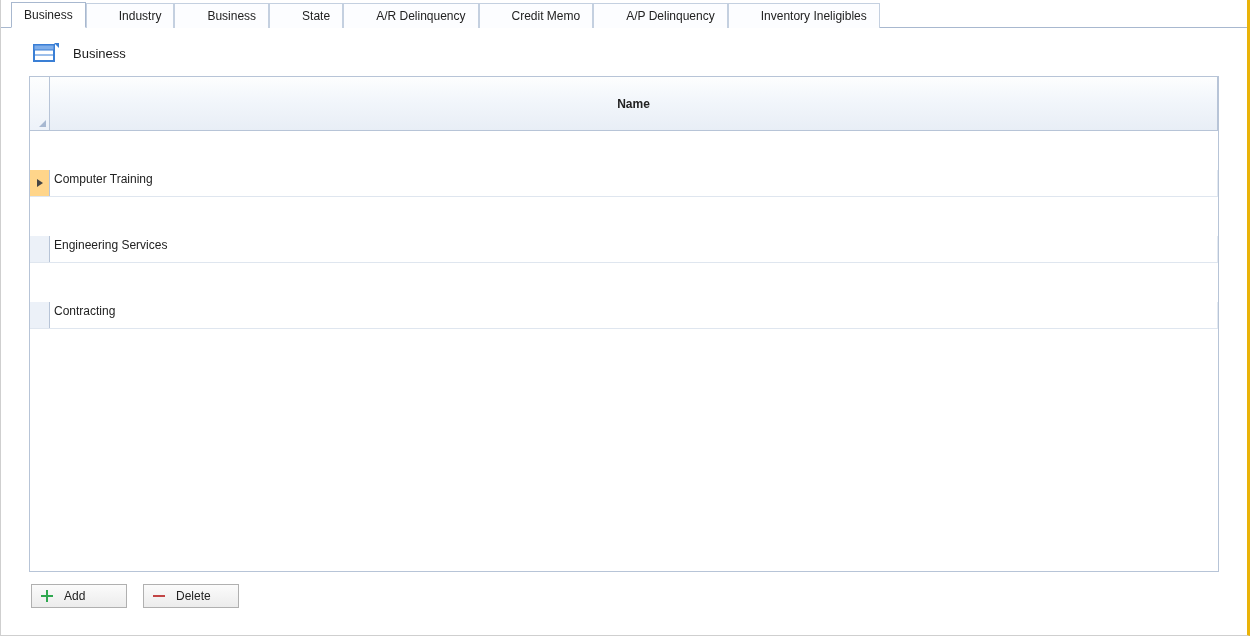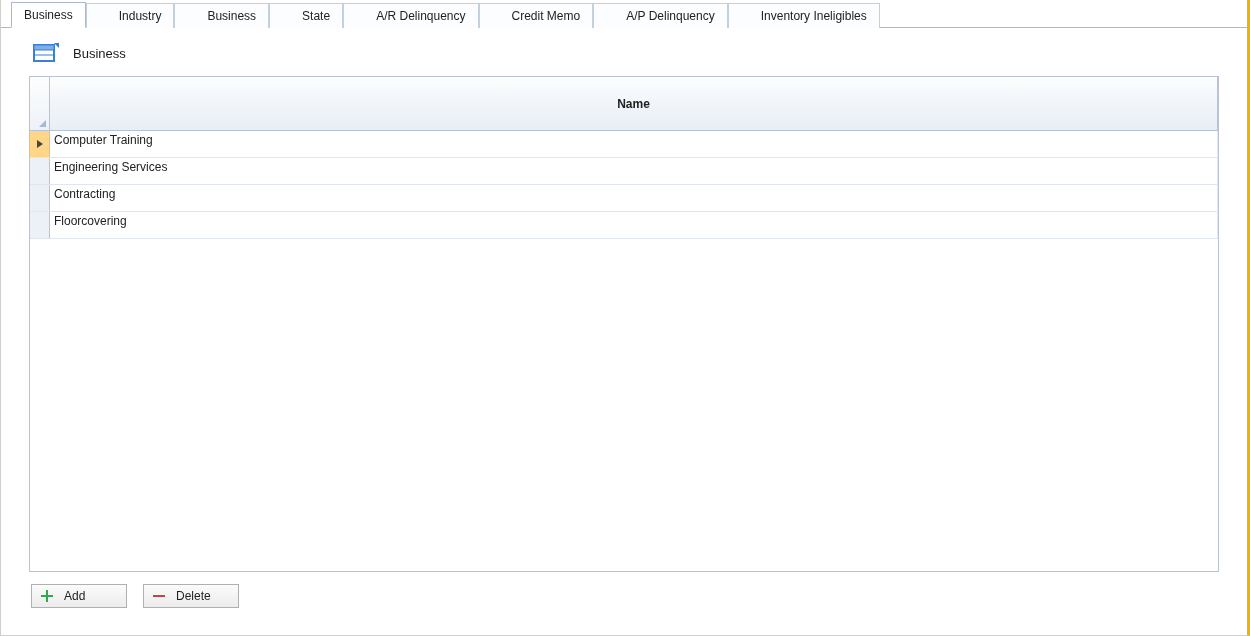--- a/index.html
+++ b/index.html
@@ -110,20 +110,21 @@
     .grid-body {
       height: calc(100% - 54px);
       overflow: auto;
     }
     .grid-row {
       display: flex;
       height: 27px;
       line-height: 18px;
       border-bottom: 1px solid #dfe6ef;
       background: #ffffff;
+      margin-top: 39px;
     }
     .grid-row .rowhead {
       width: 20px;
       border-right: 1px solid #b7c4d7;
       background: #ecf1f8;
       display: flex;
       align-items: center;
       justify-content: center;
     }
     .grid-row.selected .rowhead {
@@ -213,24 +214,20 @@
             </div>
           <div class="cell">Computer Training</div>
         </div>
         <div class="grid-row">
           <div class="rowhead"></div>
           <div class="cell">Engineering Services</div>
         </div>
         <div class="grid-row">
           <div class="rowhead"></div>
           <div class="cell">Contracting</div>
-        </div>
-        <div class="grid-row">
-          <div class="rowhead"></div>
-          <div class="cell">Floorcovering</div>
         </div>
       </div>
     </div>
 
     <div class="button-row">
       <button class="btn">
         <span class="icon plus-icon">
           <svg viewBox="0 0 14 14" width="14" height="14">
               <line x1="7" y1="1" x2="7" y2="13"></line>
               <line x1="1" y1="7" x2="13" y2="7"></line>

